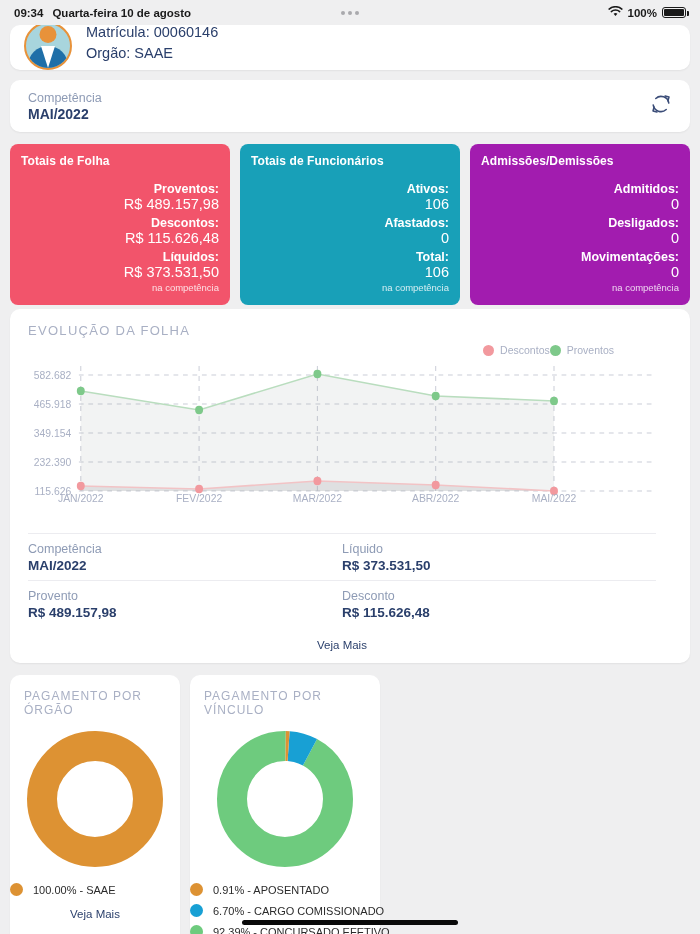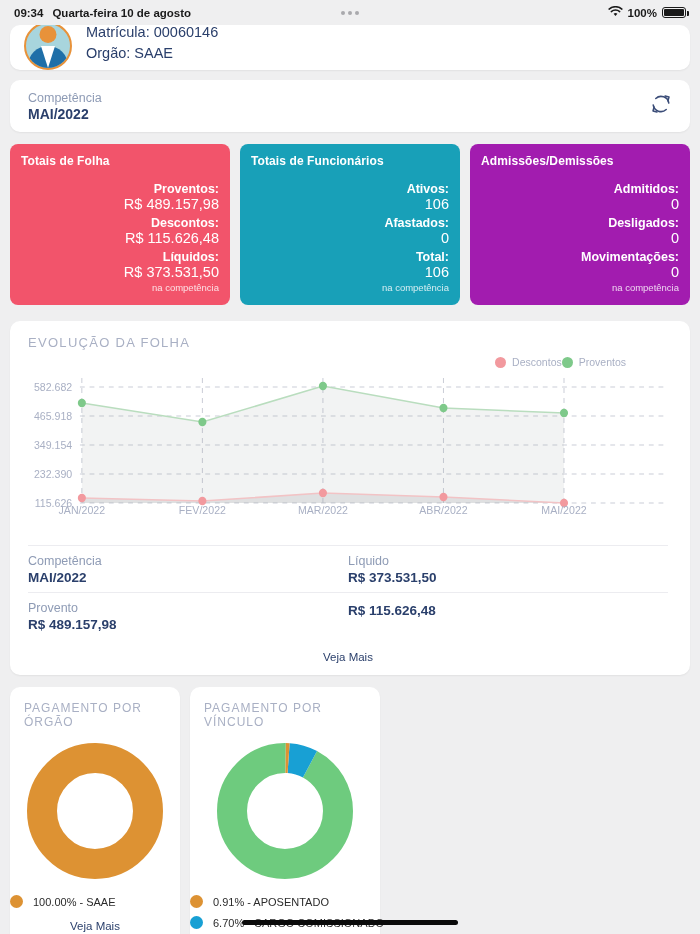--- a/index.html
+++ b/index.html
@@ -118,21 +118,21 @@
     display: flex;
     flex-direction: column;
   }
   .tcard h3 { font-size: 12px; font-weight: bold; letter-spacing: .1px; }
   .tcard .rows { margin-top: 10px; text-align: right; }
   .trow-label { font-size: 12.5px; font-weight: bold; margin-top: 4px; }
   .trow-value { font-size: 14.5px; font-weight: 300; }
   .tnote { text-align: right; font-size: 9.5px; opacity: .82; margin-top: 2px; }
 
   
-  .evo { margin-top: 16px; padding: 14px 4px 0 0; }
+  .evo { margin-top: 4px; padding: 14px 16px 0 0; }
   .evo-title {
     font-size: 13px; letter-spacing: 1.3px; color: #a9b0c4;
     padding: 0 18px 6px 18px;
   }
   .chart-wrap { position: relative; height: 175px; padding: 0 14px; }
   .chart-legend {
     display: flex; justify-content: flex-end;
     padding: 0 60px; margin-bottom: 2px;
   }
   .leg { display: flex; align-items: center; gap: 6px; font-size: 10.5px; color: #a9b0c4; }
@@ -360,20 +360,21 @@
             <div class="dlabel">Líquido</div>
             <div class="dvalue">R$ 373.531,50</div>
           </div>
         </div>
         <div class="drow">
           <div class="dcell">
             <div class="dlabel">Provento</div>
             <div class="dvalue">R$ 489.157,98</div>
           </div>
           <div class="dcell">
+            <div class="dlabel">Desconto</div>
             <div class="dvalue">R$ 115.626,48</div>
           </div>
         </div>
       </div>
       <div class="veja">Veja Mais</div>
     </div>
 
     <div class="donuts">
 
       <div class="card dcard">

